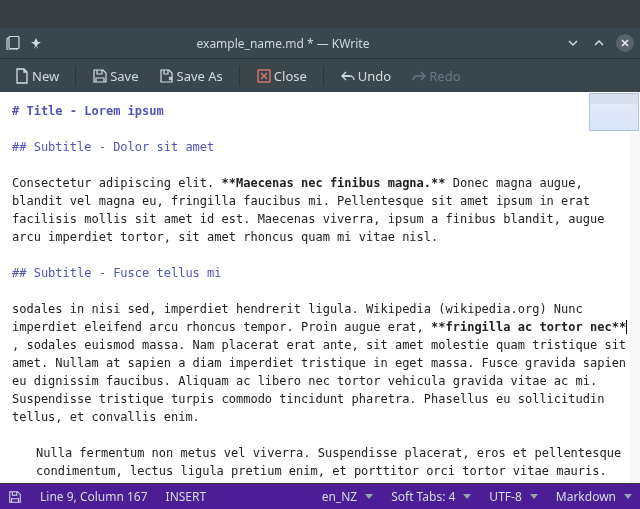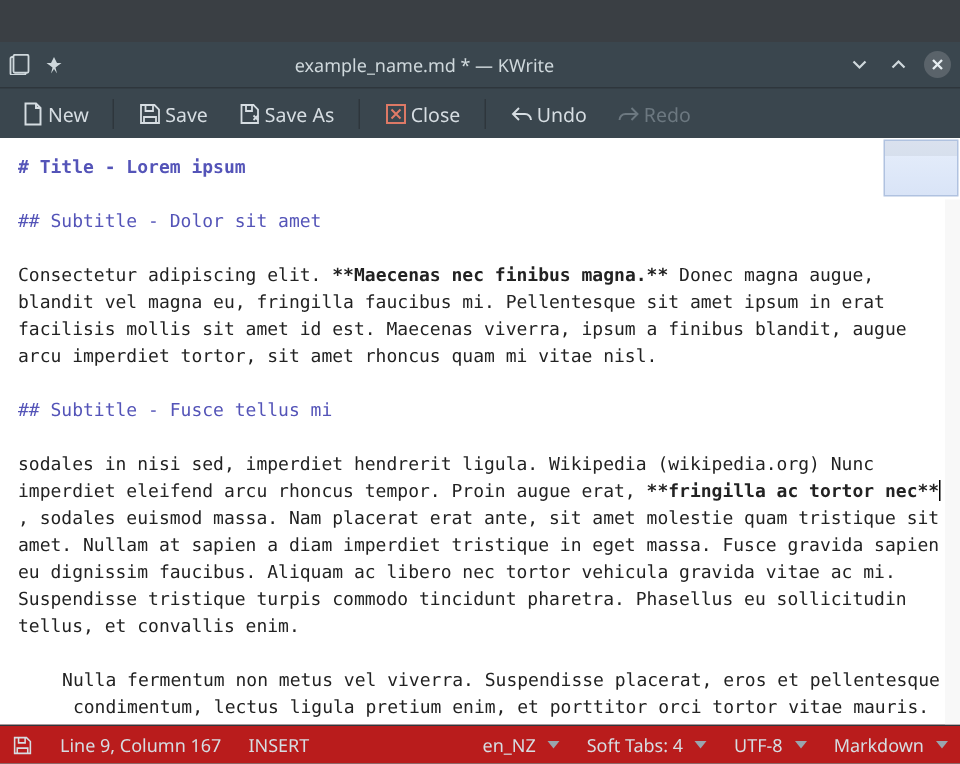--- a/index.html
+++ b/index.html
@@ -70,21 +70,21 @@
   }
   .editor-inner {
     padding: 10px 8px 10px 12px;
     white-space: pre-wrap;
     word-wrap: break-word;
   }
   .editor-inner .h1 { color: #5454b8; font-weight: bold; }
   .editor-inner .h2 { color: #5454b8; font-weight: normal; }
   .editor-inner .bold { font-weight: bold; }
   .editor-inner .marker { font-weight: bold; }
-  .editor-inner .blockquote { display:block; padding-left: 24px; text-align: center; }
+  .editor-inner .blockquote { display:block; padding-left: 24px; }
   .editor-inner .cursor {
     display: inline-block; width: 1px; height: 14px;
     background: #000; vertical-align: text-bottom;
     position: relative; top: 0;
   }
   .minimap {
     position: absolute; top: 1px; right: 1px;
     width: 50px; height: 38px;
     background: linear-gradient(#e6eefb, #d9e4f7);
     border: 1px solid #b0c2e0;
@@ -93,21 +93,21 @@
     content: ""; position: absolute; left:0; right:0; top:0; height:10px;
     background: rgba(0,0,0,0.05);
   }
   .vscrollbar {
     position: absolute; right: 0; top: 41px; bottom: 0; width: 10px;
     background: #f8f8f8;
   }
   
   .statusbar {
     height: 26px;
-    background: #b91c1c;
+    background: #4c1d95;
     border-top: 1px solid #2e363c;
     display: flex;
     align-items: center;
     color: #d6dde2;
     font-size: 12px;
     padding: 0 8px;
     gap: 18px;
   }
   .statusbar .spacer { flex: 1; }
   .sitem { display: flex; align-items: center; gap: 4px; }

